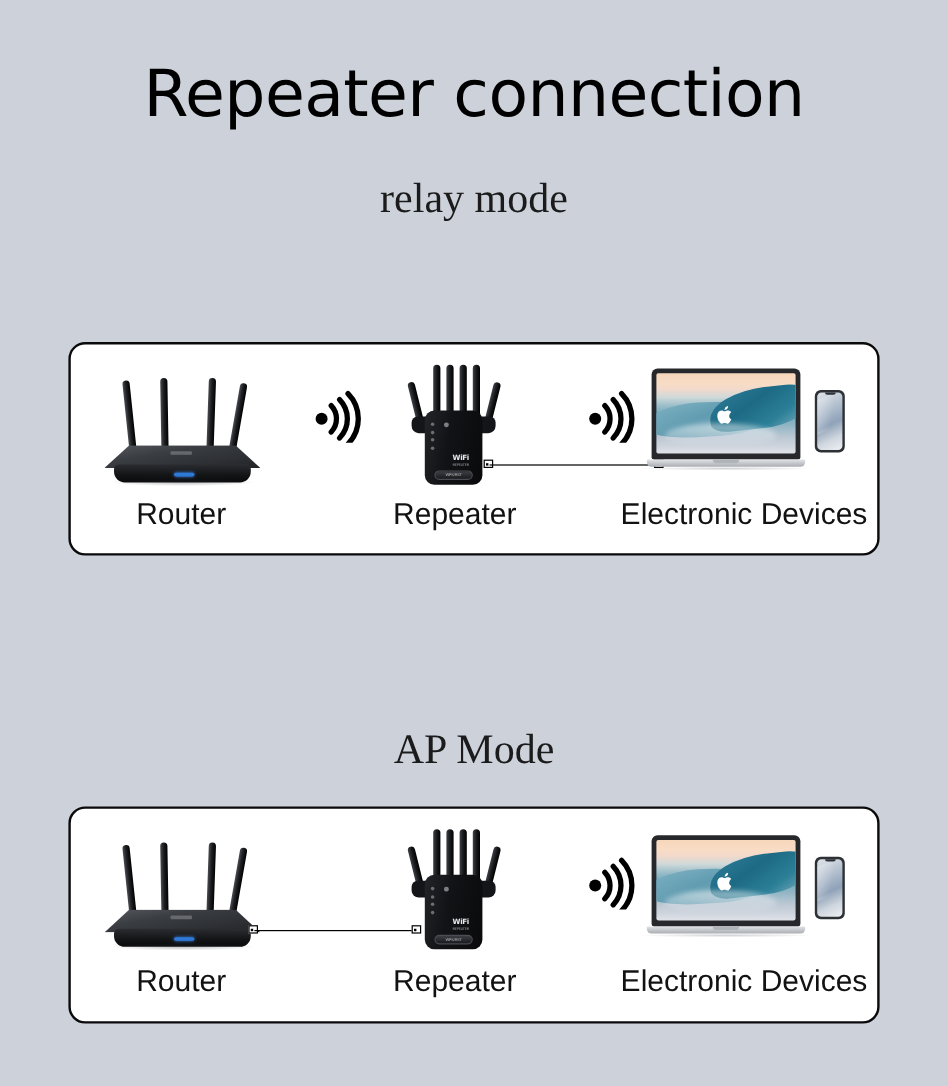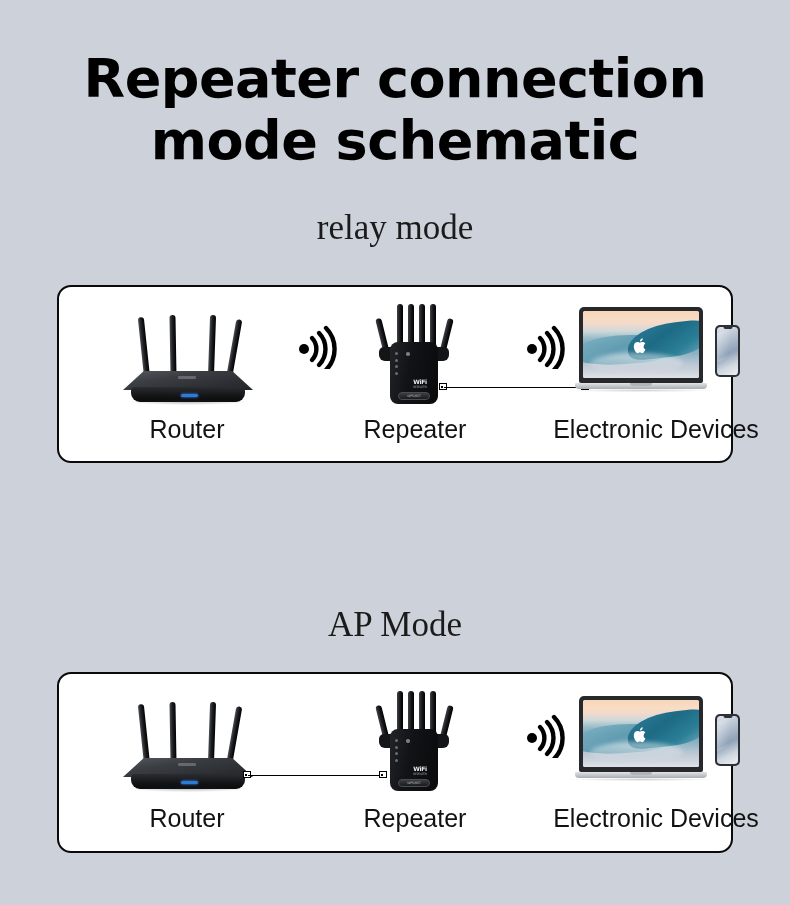--- a/index.html
+++ b/index.html
@@ -10,21 +10,21 @@
     background: #ccd1da;
     font-family: "Liberation Sans", sans-serif;
     overflow: hidden;
     position: relative;
   }
 
   
   .main-title {
     text-align: center;
     font-family: "DejaVu Sans", sans-serif;
-    font-weight: bold;
+    font-weight: normal;
     font-size: 54px;
     line-height: 62px;
     color: #000;
     letter-spacing: -0.5px;
     padding-top: 48px;
     width: 700px;
     margin: 0 auto;
   }
   .main-title .l2 { display: block; }
 
@@ -39,21 +39,20 @@
   #ap-mode-title { margin-top: 0; }
 
   
   .panel {
     position: absolute;
     left: 57px;
     width: 676px;
     background: #ffffff;
     border: 2.5px solid #0a0a0a;
     border-radius: 14px;
-    padding-left: 36px;
   }
   #panel-relay { top: 285px; height: 178px; }
   #panel-ap    { top: 672px; height: 181px; }
 
   .panel-inner { position: relative; width: 100%; height: 100%; }
 
   .dev-label {
     position: absolute;
     font-family: "Liberation Sans", sans-serif;
     font-size: 25px;
@@ -257,21 +256,20 @@
   .phone .pnotch {
     position: absolute; left: 50%; top: 1.6px; transform: translateX(-50%);
     width: 9px; height: 2.4px; background: #2d3136; border-radius: 0 0 2px 2px; z-index: 2;
   }
 </style>
 </head>
 <body>
 
 <h1 class="main-title">
   <span>Repeater connection</span>
-  <span class="l2">mode schematic</span>
 </h1>
 
 <h2 class="mode-title" id="relay-mode-title">relay mode</h2>
 
 <section class="panel" id="panel-relay">
   <div class="panel-inner">
 
     <div class="router" style="left:28px; top:22px;">
       <div class="ant a1"></div>
       <div class="ant a2"></div>

